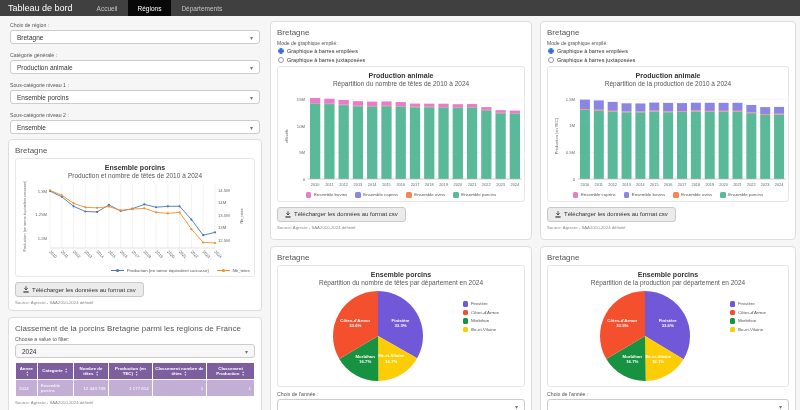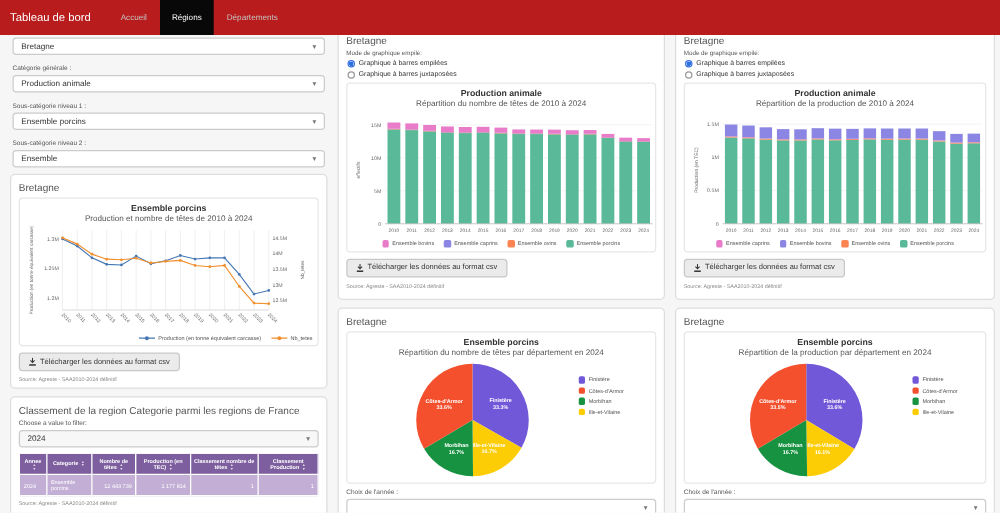--- a/index.html
+++ b/index.html
@@ -1,19 +1,19 @@
 <!DOCTYPE html>
 <html><head>
 <meta charset="utf-8">
 <style>
   html,body{margin:0;padding:0}
   body{width:800px;height:410px;overflow:hidden;position:relative;background:#f6f6f6;
        font-family:"Liberation Sans",sans-serif;color:#333}
   
-  .navbar{position:absolute;left:0;top:0;right:0;height:28px;background:#b91c1c;display:flex;align-items:stretch;z-index:5}
+  .navbar{position:absolute;left:0;top:0;right:0;height:16px;background:#404040;display:flex;align-items:stretch;z-index:5}
   .brand{color:#fff;font-size:9px;display:flex;align-items:center;padding:0 14px 0 8px}
   .tab{color:#c4c4c4;font-size:6.5px;display:flex;align-items:center;padding:0 10px;cursor:pointer}
   .tab.active{background:#080808;color:#fff}
   
   .card{position:absolute;background:#fff;border:1px solid #ddd;border-radius:4px;box-sizing:border-box;padding:6px}
   .card-title{font-size:8px;color:#555;margin-bottom:3px}
   .chartbox{border:1px solid #e7e7e7;border-radius:3px;background:#fff;padding:4px 4px 3px 4px}
   .ch-title{font-size:7px;font-weight:bold;color:#333;text-align:center;line-height:9px}
   .ch-sub{font-size:6.5px;color:#555;text-align:center;line-height:8px;margin-bottom:1px}
   .flabel{font-size:5.2px;color:#555;margin-bottom:2px}
@@ -199,21 +199,21 @@
     <svg width="6" height="7" viewBox="0 0 8 9">
       <path d="M4 0v4.5M1.8 2.8L4 5.2 6.2 2.8" stroke="#333" stroke-width="1.1" fill="none"></path>
       <rect x="0.5" y="7" width="7" height="1.6" fill="#333"></rect>
     </svg>
     <span>Télécharger les données au format csv</span>
   </button>
   <div class="source">Source: Agreste - SAA2010-2024 définitif</div>
 </section>
 
 <section class="card" id="card-rank">
-  <div class="card-title">Classement de la region Categorie parmi les regions de France</div>
+  <div class="card-title">Classement de la porcins Bretagne parmi les regions de France</div>
   <div class="flabel">Choose a value to filter:</div>
   <div class="select gray">
     <span>2024</span>
     <span class="caret">▾</span>
   </div>
   <table>
     <thead>
       <tr>
         <th><span>Annee</span><span class="sort">▲▼</span></th>
         <th><span>Categorie</span><span class="sort">▲▼</span></th>

